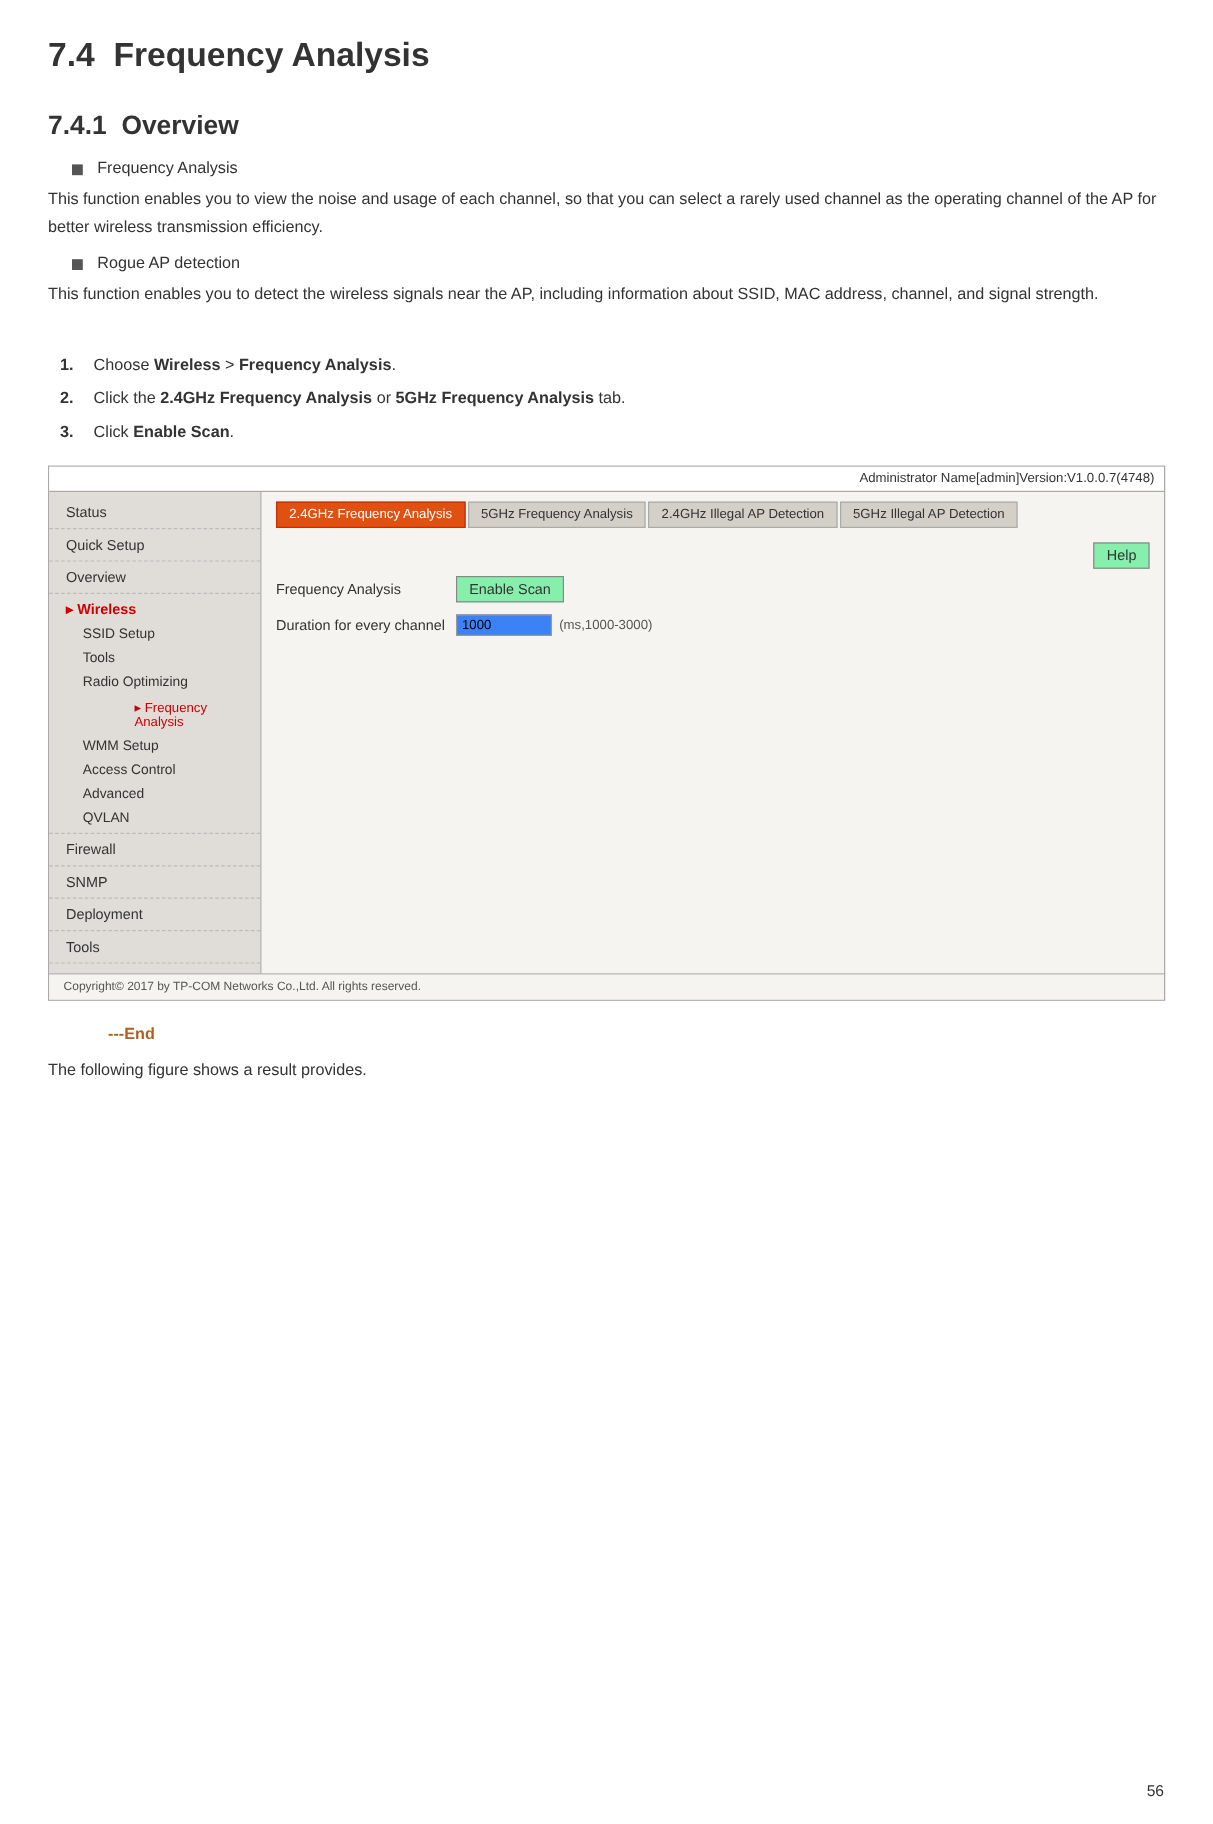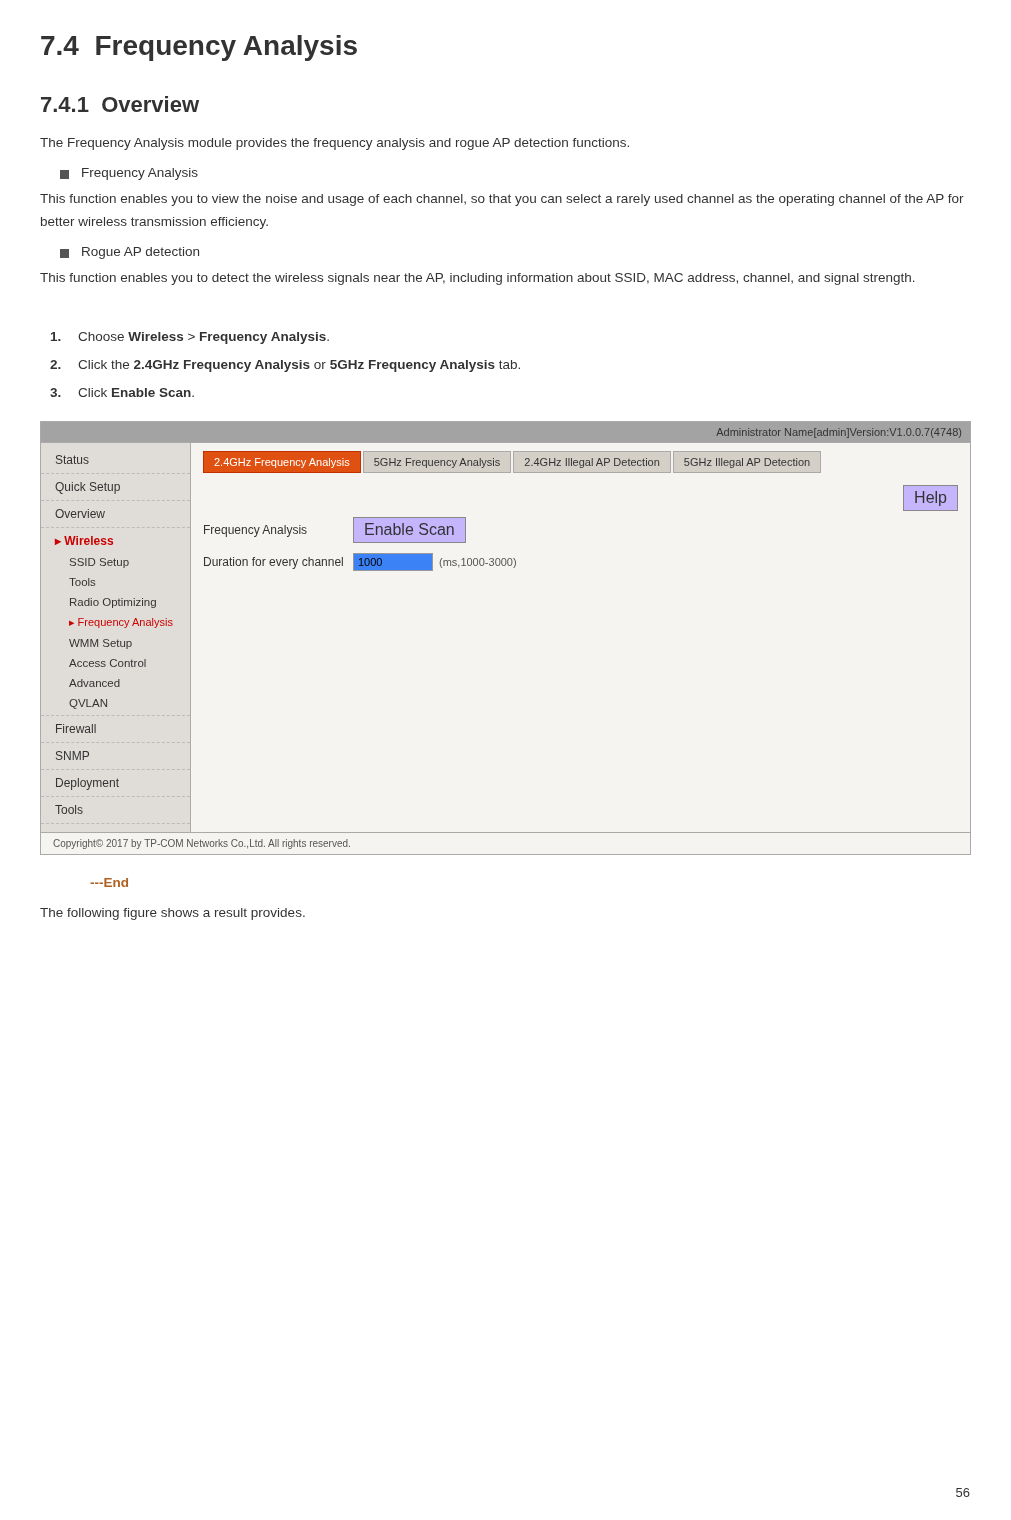--- a/index.html
+++ b/index.html
@@ -72,32 +72,32 @@
       font-weight: bold;
     }
 
     
     .screenshot-panel {
       border: 1px solid #aaa;
       margin: 16px 0 20px 0;
       background: #e8e8e8;
     }
     .panel-topbar {
-      background: #a3a3a3;
+      background: #ffffff;
       padding: 4px 8px;
       font-size: 11px;
       color: #333;
       text-align: right;
       border-bottom: 1px solid #aaa;
     }
     .panel-body {
       display: flex;
     }
     .panel-sidebar {
-      width: 150px;
+      width: 177px;
       background: #e0ddd8;
       border-right: 1px solid #aaa;
       padding: 6px 0;
       flex-shrink: 0;
     }
     .sidebar-item {
       padding: 4px 14px;
       font-size: 12px;
       color: #333;
       cursor: pointer;
@@ -109,20 +109,21 @@
     .sidebar-item.sub {
       padding-left: 28px;
       font-size: 11.5px;
     }
     .sidebar-item.sub-sub {
       padding-left: 42px;
       font-size: 11px;
     }
     .sidebar-item.sub-sub.highlighted {
       color: #c00;
+      margin-left: 43px;
     }
     .sidebar-divider {
       border-top: 1px dashed #bbb;
       margin: 2px 0;
     }
     .panel-main {
       flex: 1;
       padding: 8px 12px;
       background: #f5f4f0;
     }
@@ -149,22 +150,22 @@
       align-items: center;
       margin-bottom: 10px;
     }
     .content-label {
       font-size: 12px;
       color: #333;
       width: 150px;
     }
     .btn {
       padding: 3px 10px;
-      font-size: 16px;
-      background: #c4b5fd;
+      font-size: 12px;
+      background: #86efac;
       border: 1px solid #888;
       cursor: pointer;
       color: #333;
     }
     .btn-help {
       float: right;
     }
     .input-field {
       padding: 2px 4px;
       font-size: 11px;
@@ -209,21 +210,20 @@
 <div class="page-content">
 
   <h1 class="section-title">
     <span>7.4</span>&nbsp;&nbsp;<span>Frequency Analysis</span>
   </h1>
 
   <div class="section-gap">
     <h2 class="subsection-title">
       <span>7.4.1</span>&nbsp;&nbsp;<span>Overview</span>
     </h2>
-    <p class="body-text">The Frequency Analysis module provides the frequency analysis and rogue AP detection functions.</p>
 
     <div class="bullet-item">
       <div class="bullet-square"></div>
       <span class="bullet-text">Frequency Analysis</span>
     </div>
     <p class="body-text">This function enables you to view the noise and usage of each channel, so that you can select a rarely used channel as the operating channel of the AP for better wireless transmission efficiency.</p>
 
     <div class="bullet-item">
       <div class="bullet-square"></div>
       <span class="bullet-text">Rogue AP detection</span>

